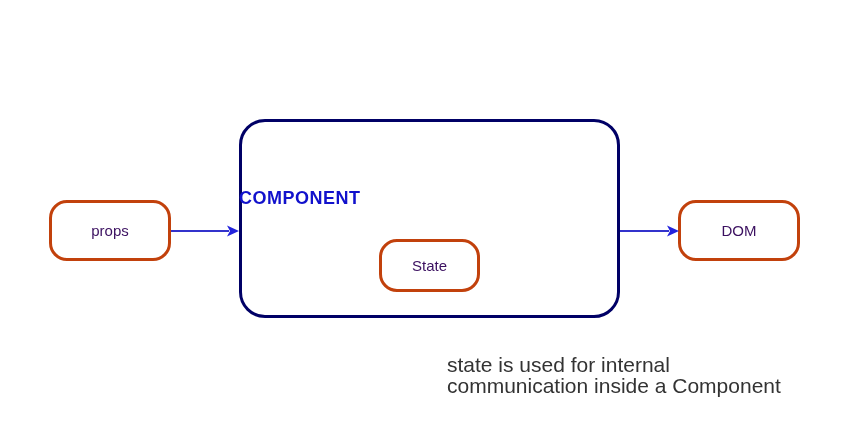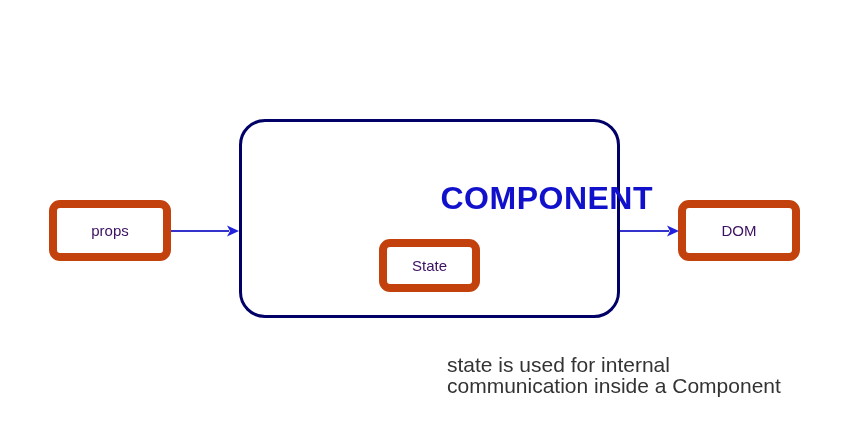--- a/index.html
+++ b/index.html
@@ -26,34 +26,33 @@
     border: 3px solid #000066;
     border-radius: 26px;
     box-sizing: border-box;
     background: #ffffff;
   }
   .component-title {
     position: absolute;
     left: 239px;
     top: 183px;
     width: 381px;
-    text-align: right;
-    font-size: 32px;
+    text-align: left;
+    font-size: 18px;
     font-weight: bold;
     color: #1111cc;
     letter-spacing: 0.5px;
     line-height: 30px;
-    padding-left: 33px;
   }
 
   
   .red-box {
     position: absolute;
-    border: 8px solid #c2410c;
-    border-radius: 11px;
+    border: 3px solid #c2410c;
+    border-radius: 18px;
     box-sizing: border-box;
     background: #ffffff;
     display: flex;
     align-items: center;
     justify-content: center;
     color: #3b1060;
     font-size: 15px;
   }
   .props-box {
     left: 49px;

